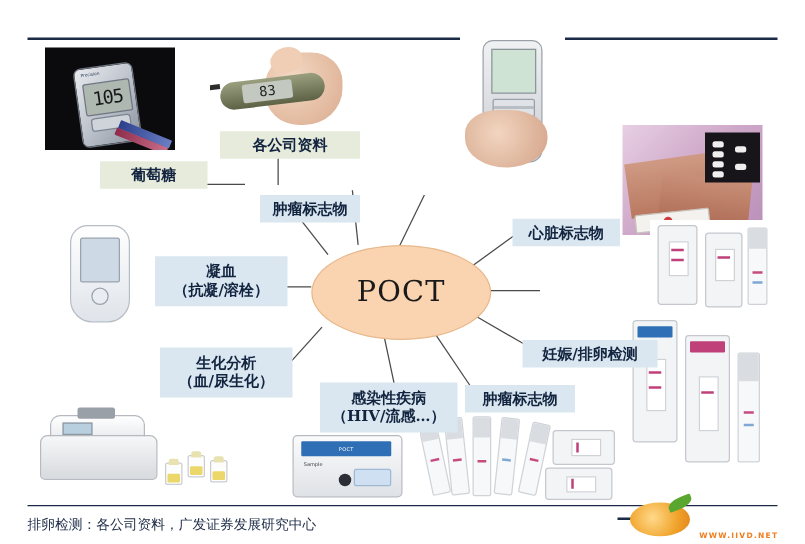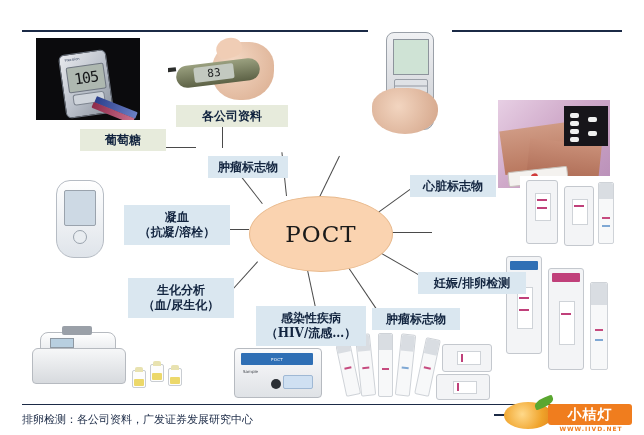--- a/index.html
+++ b/index.html
@@ -457,17 +457,16 @@
     <span>POCT</span>
   </div>
 
   <div class="rule-bottom"></div>
   <div class="src-note">排卵检测：各公司资料，广发证券发展研究中心</div>
 
   <div class="wm">
     <div class="wm-line"></div>
     <div class="wm-fruit"></div>
     <div class="wm-leaf"></div>
-    <div class="wm-orange">小桔灯</div>
     <div class="wm-url">WWW.IIVD.NET</div>
   </div>
 
 </div>
 
 </body></html>

